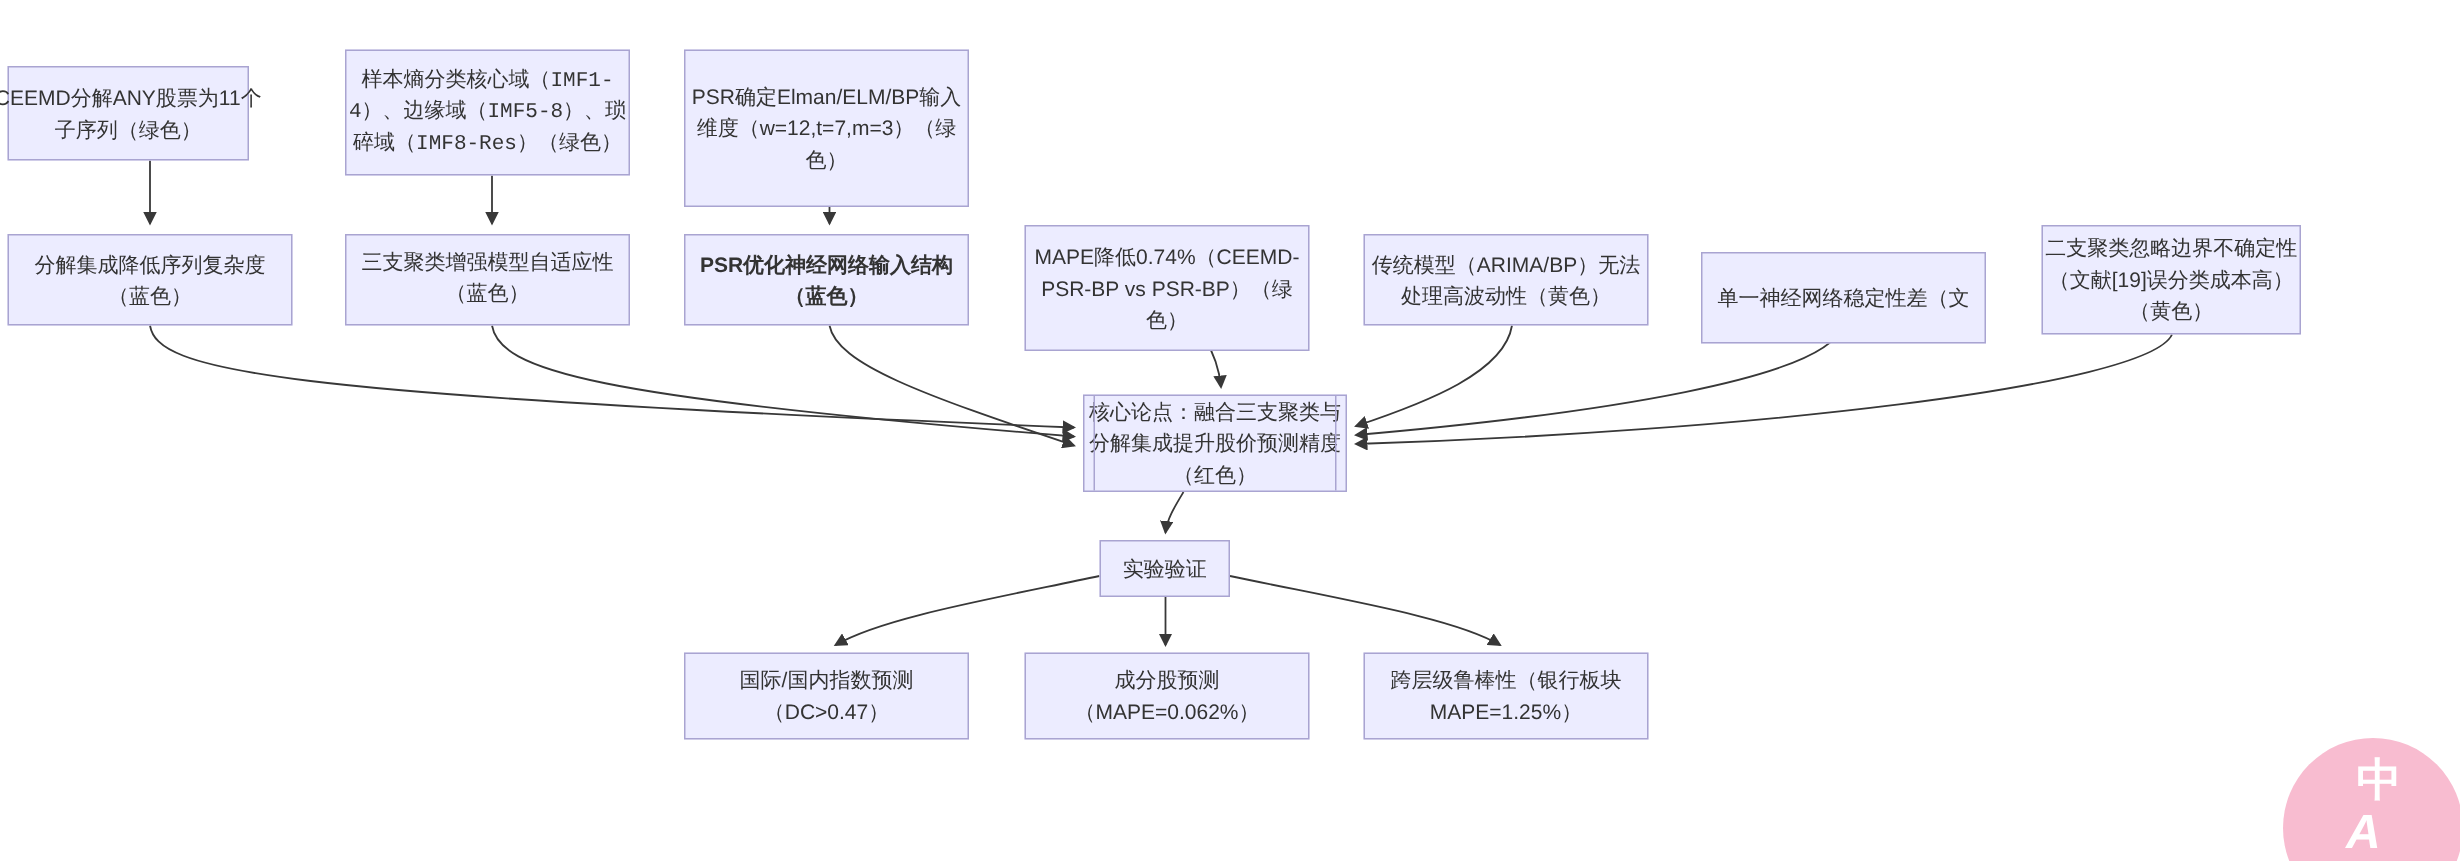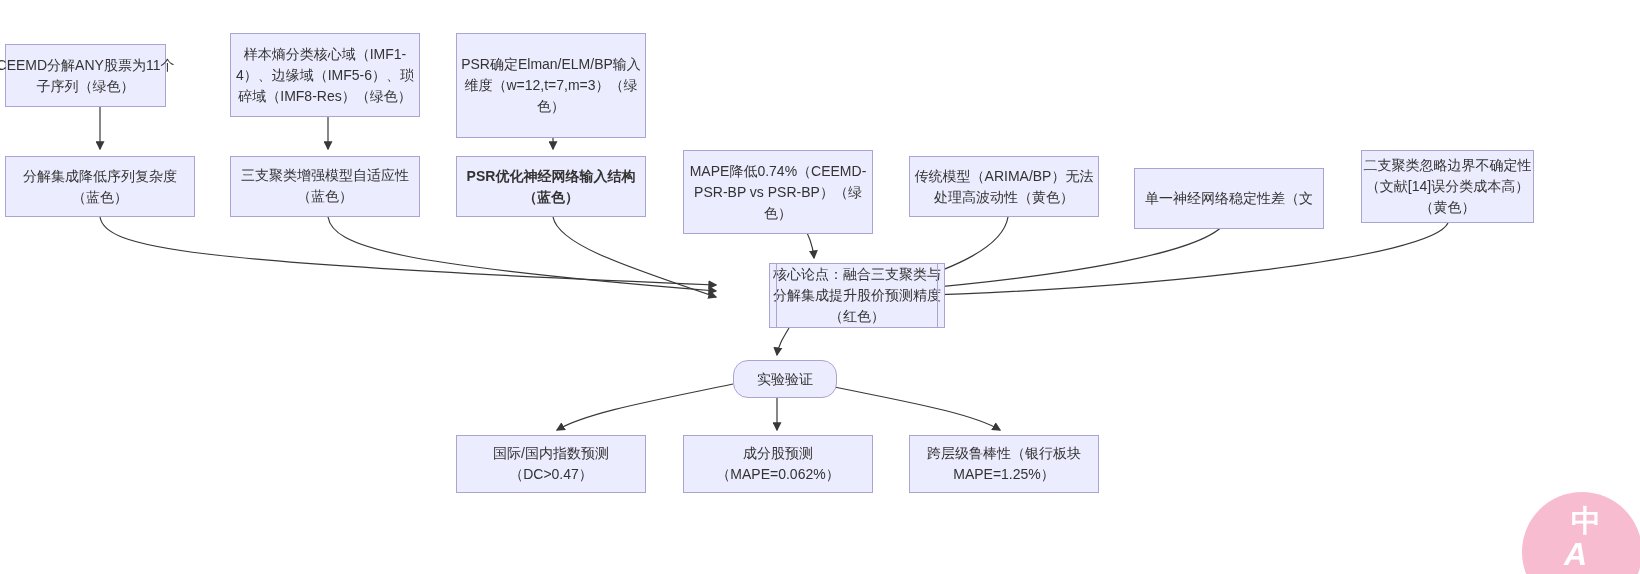--- a/index.html
+++ b/index.html
@@ -15,41 +15,41 @@
     background:var(--node_fill,#ECECFF);
     border:1px solid var(--node_border,#A9A4D1);
     color:var(--text,#333333);
     font-size:14px;line-height:21px;
     display:flex;flex-direction:column;justify-content:center;align-items:center;
     box-sizing:border-box;
     z-index:2;
   }
   .node .ln{white-space:nowrap;text-align:center;}
   
-  .n-core{padding:4px 10px;margin-left:47px;}
+  .n-core{padding:4px 10px;}
   .n-core::before,.n-core::after{
     content:"";position:absolute;top:0;bottom:0;width:1px;
     background:var(--node_border,#A9A4D1);
   }
   .n-core::before{left:6px;}
   .n-core::after{right:6px;}
 
   
   .n-ceemd      {left:5px;    top:44px;  width:161px; height:63px;}
-  .n-entropy    {left:230px;  top:33px;  width:190px; height:84px;}
+  .n-entropy    {left:230px;  top:33px;  width:190px; height:84px;font-family:Liberation Mono, monospace;}
   .n-psr-input  {left:456px;  top:33px;  width:190px; height:105px;}
   .n-decompose  {left:5px;    top:156px; width:190px; height:61px;}
   .n-threeway   {left:230px;  top:156px; width:190px; height:61px;font-family:Liberation Mono, monospace;}
   .n-psr-opt    {left:456px;  top:156px; width:190px; height:61px;font-weight:bold;}
   .n-mape       {left:683px;  top:150px; width:190px; height:84px;}
   .n-traditional{left:909px;  top:156px; width:190px; height:61px;}
   .n-single-nn  {left:1134px; top:168px; width:190px; height:61px;}
   .n-twoway     {left:1361px; top:150px; width:173px; height:73px;}
   .n-core       {left:722px;  top:263px; width:176px; height:65px;}
-  .n-experiment {left:733px;  top:360px; width:104px;  height:38px;border-radius:15px;}
+  .n-experiment {left:733px;  top:360px; width:87px;  height:38px;}
   .n-index-pred {left:456px;  top:435px; width:190px; height:58px;}
   .n-stock-pred {left:683px;  top:435px; width:190px; height:58px;}
   .n-robustness {left:909px;  top:435px; width:190px; height:58px;}
 
   
   .badge{
     position:absolute;left:1522px;top:492px;width:120px;height:120px;
     border-radius:50%;
     background:var(--badge,#F8BCD0);
     z-index:5;cursor:pointer;
@@ -96,21 +96,21 @@
     </g>
   </svg>
 
   <div class="node n-ceemd">
     <div class="ln">CEEMD分解ANY股票为11个</div>
     <div class="ln">子序列（绿色）</div>
   </div>
 
   <div class="node n-entropy">
     <div class="ln">样本熵分类核心域（IMF1-</div>
-    <div class="ln">4）、边缘域（IMF5-6）、琐</div>
+    <div class="ln">4）、边缘域（IMF5-8）、琐</div>
     <div class="ln">碎域（IMF8-Res）（绿色）</div>
   </div>
 
   <div class="node n-psr-input">
     <div class="ln">PSR确定Elman/ELM/BP输入</div>
     <div class="ln">维度（w=12,t=7,m=3）（绿</div>
     <div class="ln">色）</div>
   </div>
 
   <div class="node n-decompose">
@@ -138,21 +138,21 @@
     <div class="ln">传统模型（ARIMA/BP）无法</div>
     <div class="ln">处理高波动性（黄色）</div>
   </div>
 
   <div class="node n-single-nn">
     <div class="ln">单一神经网络稳定性差（文</div>
   </div>
 
   <div class="node n-twoway">
     <div class="ln">二支聚类忽略边界不确定性</div>
-    <div class="ln">（文献[14]误分类成本高）</div>
+    <div class="ln">（文献[19]误分类成本高）</div>
     <div class="ln">（黄色）</div>
   </div>
 
   <div class="node n-core">
     <div class="ln">核心论点：融合三支聚类与</div>
     <div class="ln">分解集成提升股价预测精度</div>
     <div class="ln">（红色）</div>
   </div>
 
   <div class="node n-experiment">

